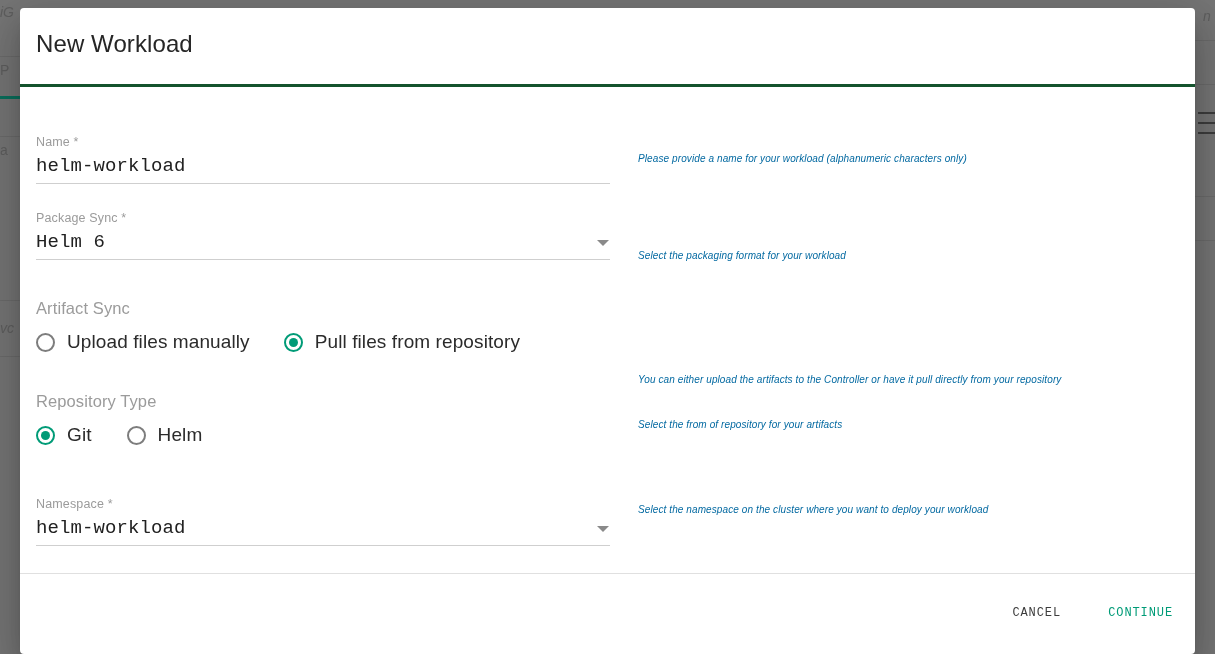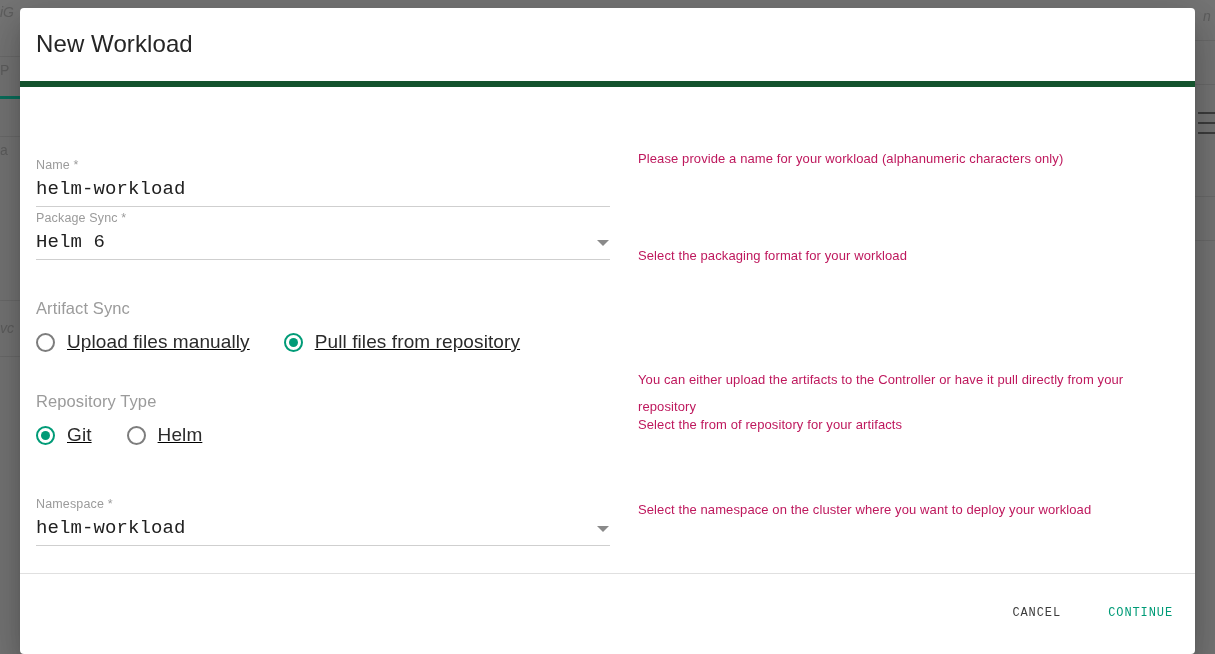--- a/index.html
+++ b/index.html
@@ -57,21 +57,21 @@
                 0 24px 38px 3px rgba(0,0,0,.14),
                 0 9px 46px 8px rgba(0,0,0,.12);
     box-sizing: border-box;
     overflow: hidden;
   }
 
   
   #dialog-header {
     position: relative;
     height: 79px;
-    border-bottom: 6px solid #14532d;
+    border-bottom: 3px solid #14532d;
     box-sizing: border-box;
   }
   #dialog-title {
     position: absolute;
     left: 16px;
     top: 22px;
     font-size: 24px;
     font-weight: 400;
     color: #262626;
     letter-spacing: .1px;
@@ -148,21 +148,20 @@
   }
   .group-label {
     font-size: 16.5px;
     color: #9b9b9b;
     letter-spacing: .1px;
     margin-bottom: 13px;
   }
   .radio-row {
     display: flex;
     align-items: flex-start;
-    text-decoration: underline;
   }
   .radio-opt {
     display: flex;
     align-items: center;
     cursor: pointer;
   }
   .radio {
     width: 19px;
     height: 19px;
     border-radius: 50%;
@@ -189,24 +188,25 @@
     font-size: 19px;
     color: #2b2b2b;
     margin-left: 12px;
     letter-spacing: .1px;
   }
 
   
   .help {
     position: absolute;
     left: 0;
-    font-size: 13px;
+    font-size: 10px;
     line-height: 27px;
-    color: #be185d;
-    letter-spacing: .1px;
+    color: #0369a1;
+    letter-spacing: .1px;
+    font-style: italic;
   }
 
   
   #dialog-footer {
     position: relative;
     height: 80px;
     border-top: 1px solid #e0e0e0;
     box-sizing: border-box;
   }
   .footer-btn {
@@ -249,21 +249,21 @@
 <div id="dialog">
 
   <div id="dialog-header">
     <div id="dialog-title">New Workload</div>
   </div>
 
   <div id="dialog-body">
 
     <div class="form-col">
 
-      <div class="field" style="top:48px;margin-top:23px;">
+      <div class="field" style="top:48px;">
         <div class="field-label">Name *</div>
         <div class="field-value-row">
           <div class="field-value">helm-workload</div>
         </div>
       </div>
 
       <div class="field" style="top:124px;">
         <div class="field-label">Package Sync *</div>
         <div class="field-value-row">
           <div class="field-value">Helm 6</div>

